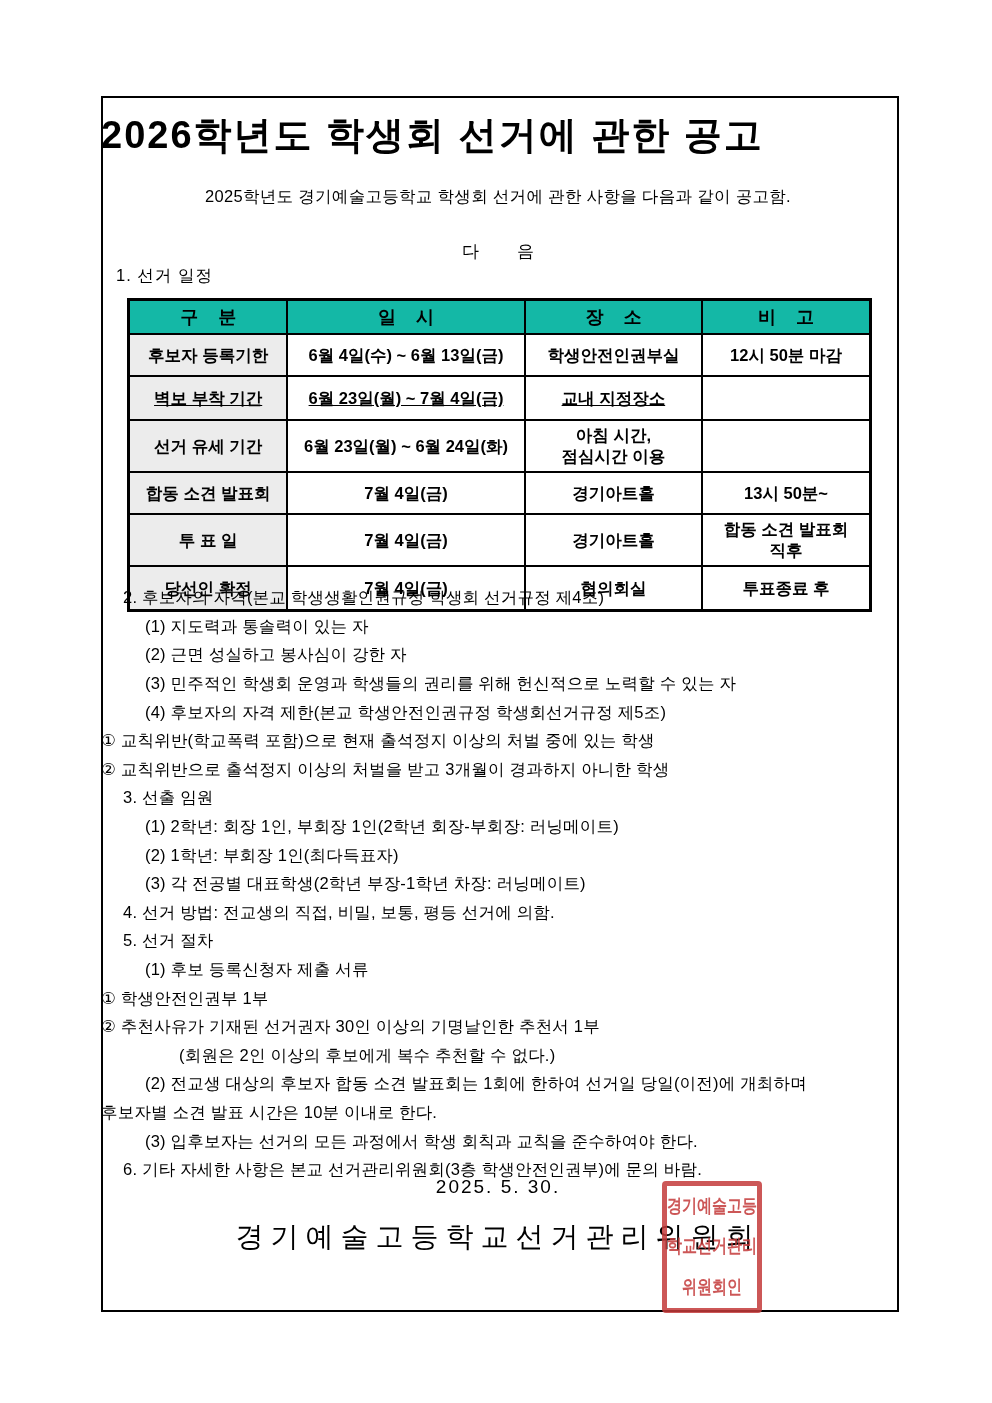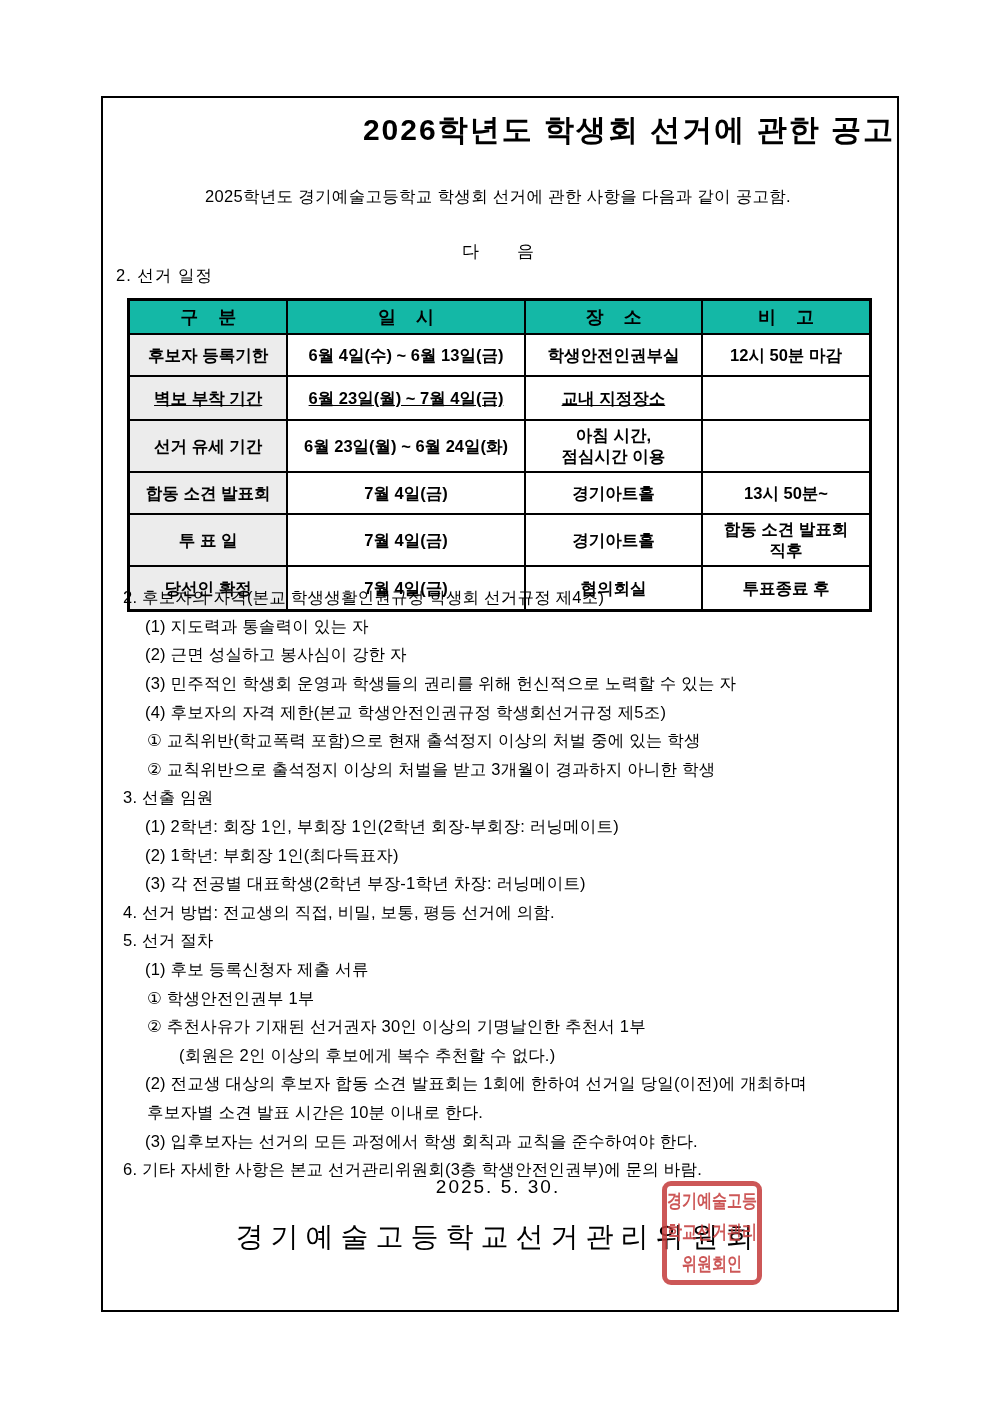--- a/index.html
+++ b/index.html
@@ -7,21 +7,21 @@
     width:992px;height:1403px;background:#ffffff;position:relative;
     font-family:"Liberation Sans","DejaVu Sans",sans-serif;color:#000;
     overflow:hidden;
   }
   .page-border{
     position:absolute;left:101px;top:96px;width:794px;height:1212px;
     border:2px solid #000;background:#fff;
   }
   .doc-title{
     position:absolute;left:101px;top:110px;width:794px;
-    text-align:right;font-size:30px;font-weight:bold;letter-spacing:2px;
+    text-align:left;font-size:38px;font-weight:bold;letter-spacing:2px;
   }
   .intro{
     position:absolute;left:101px;top:186px;width:794px;
     text-align:center;font-size:16.5px;letter-spacing:0.3px;
   }
   .daum{
     position:absolute;left:101px;top:240px;width:794px;
     text-align:center;font-size:17px;white-space:pre;
   }
   .sec1-title{
@@ -44,52 +44,52 @@
   tr.r4 td{height:36px;} tr.r5 td{height:46px;} tr.r6 td{height:38px;}
   .body-lines{
     position:absolute;left:101px;top:584px;width:794px;
   }
   .bline{
     height:28.6px;display:flex;align-items:center;
     font-size:16.5px;letter-spacing:0.2px;white-space:pre;
   }
   .ind0{padding-left:22px;}
   .ind1{padding-left:44px;}
-  .ind2{padding-left:46px;}
+  .ind2{}
   .ind3{padding-left:78px;}
   .doc-date{
     position:absolute;left:101px;top:1176px;width:794px;
     text-align:center;font-size:19px;letter-spacing:2px;
   }
   .org-name{
     position:absolute;left:101px;top:1218px;width:794px;
     text-align:center;font-size:28px;letter-spacing:7px;
     font-family:Liberation Mono, monospace;
   }
   .seal{
-    position:absolute;left:662px;top:1181px;width:100px;height:104px;
-    border:5px solid #c43a3a;border-radius:9px;box-sizing:border-box;
+    position:absolute;left:662px;top:1181px;width:100px;height:132px;
+    border:5px solid #c43a3a;border-radius:4px;box-sizing:border-box;
     display:flex;flex-direction:column;justify-content:space-around;align-items:center;
     color:#c43a3a;opacity:0.85;background:rgba(255,255,255,0);
     font-family:"Liberation Serif","DejaVu Serif",serif;font-weight:bold;
   }
   .seal-row{font-size:15px;line-height:15px;letter-spacing:0px;transform:scaleY(1.25);white-space:nowrap;}
 </style>
 </head>
 <body>
 
 <div class="page-border"></div>
 
 <div class="doc-title">2026학년도 학생회 선거에 관한 공고</div>
 
 <div class="intro">2025학년도 경기예술고등학교 학생회 선거에 관한 사항을 다음과 같이 공고함.</div>
 
 <div class="daum">다        음</div>
 
-<div class="sec1-title">2. 선거 일정</div>
+<div class="sec1-title">1. 선거 일정</div>
 
 <table class="schedule">
   <colgroup>
     <col style="width:21.4%">
       <col style="width:32.0%">
       <col style="width:23.9%">
       <col style="width:22.7%">
   </colgroup>
   <thead>
     <tr>

